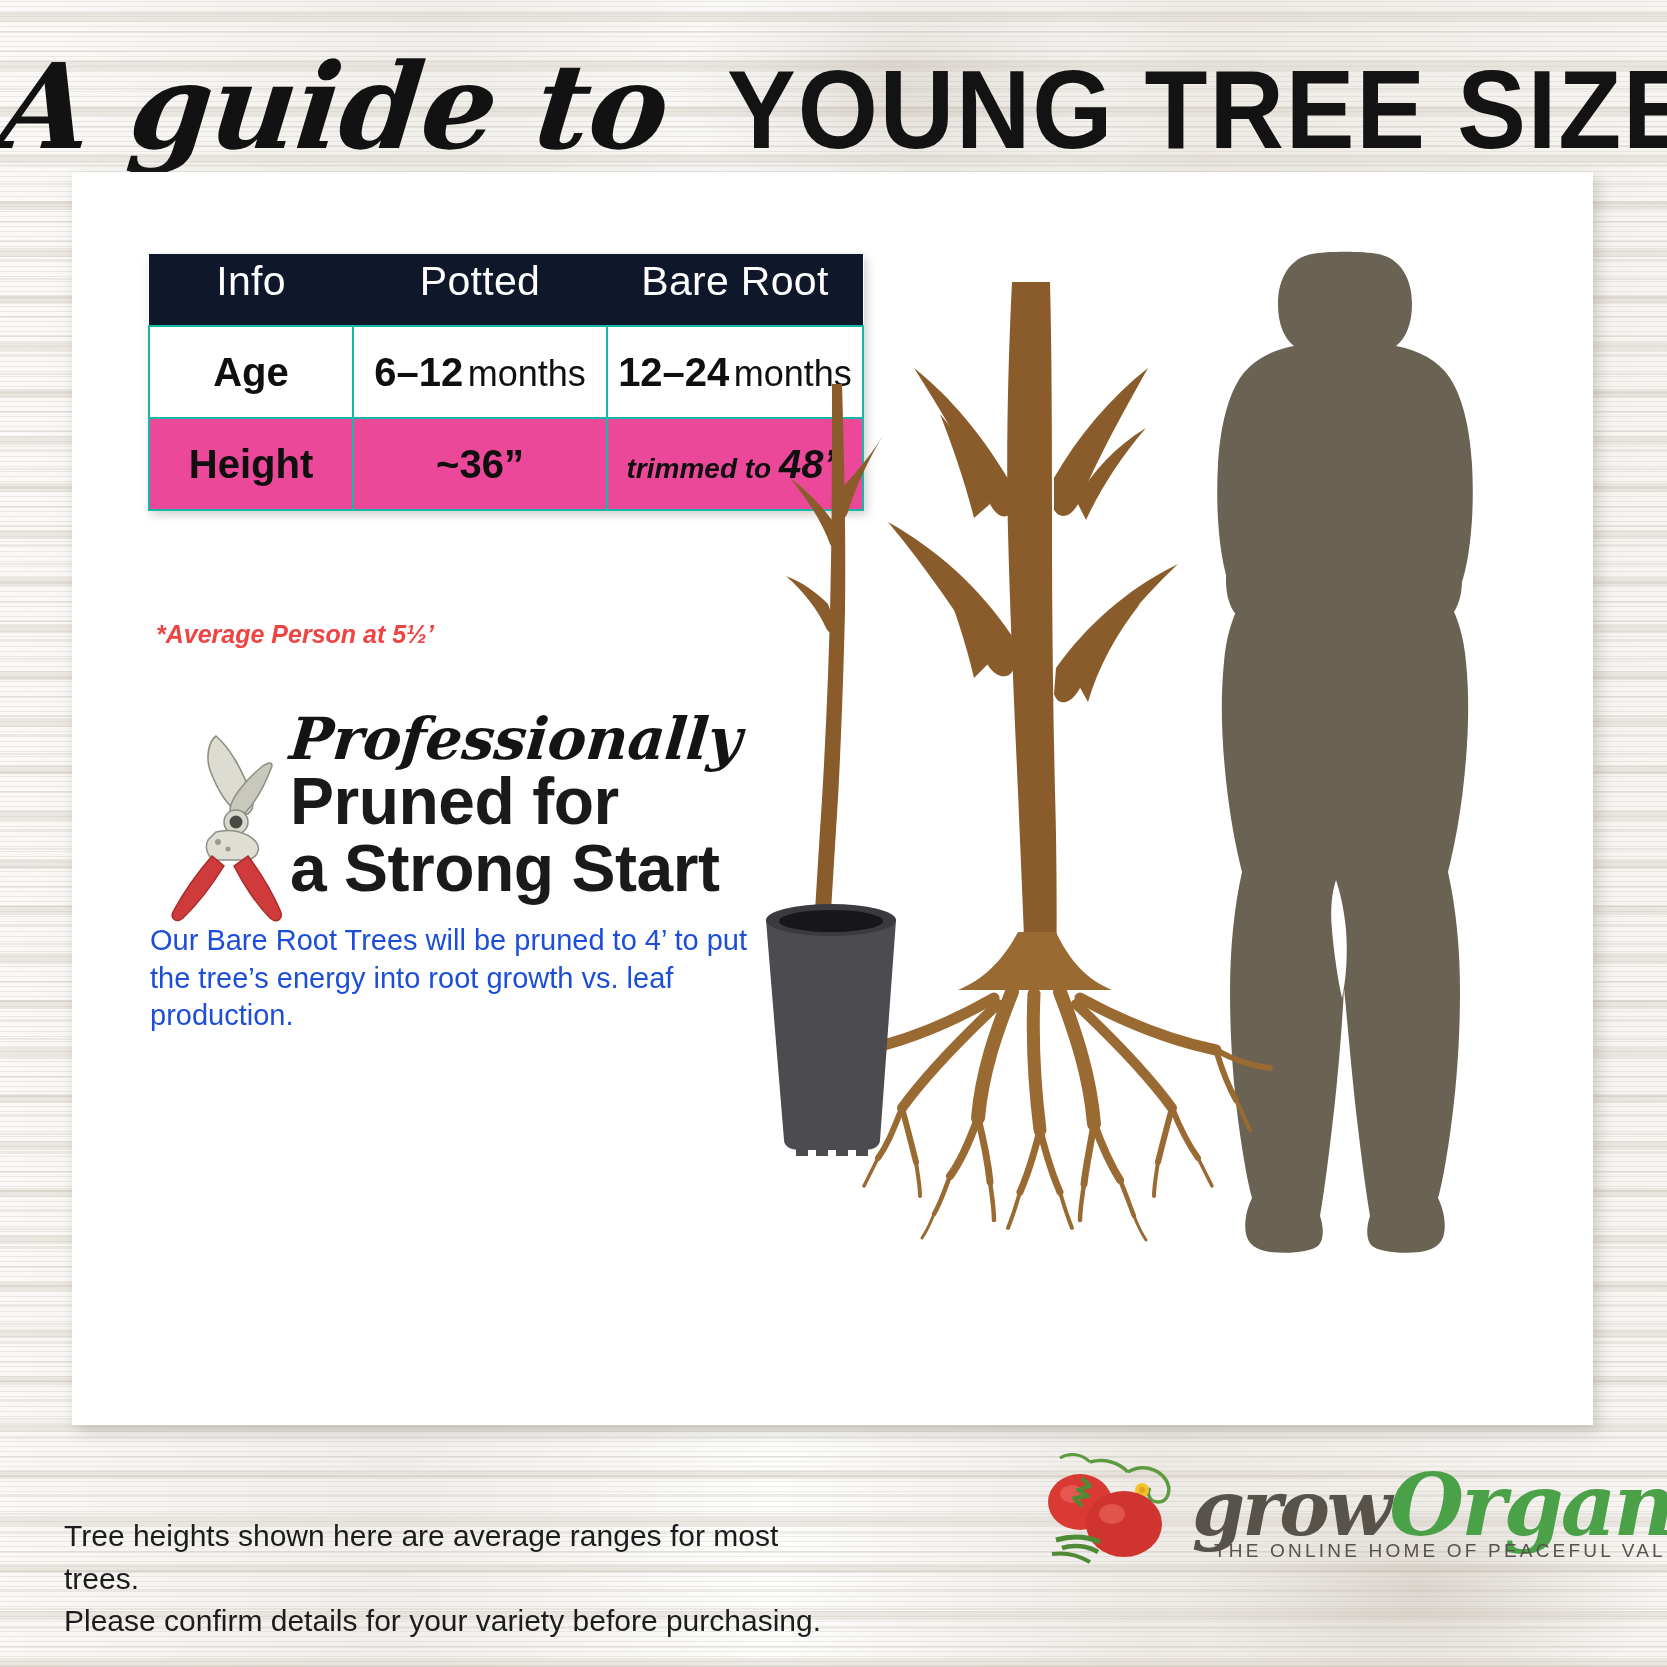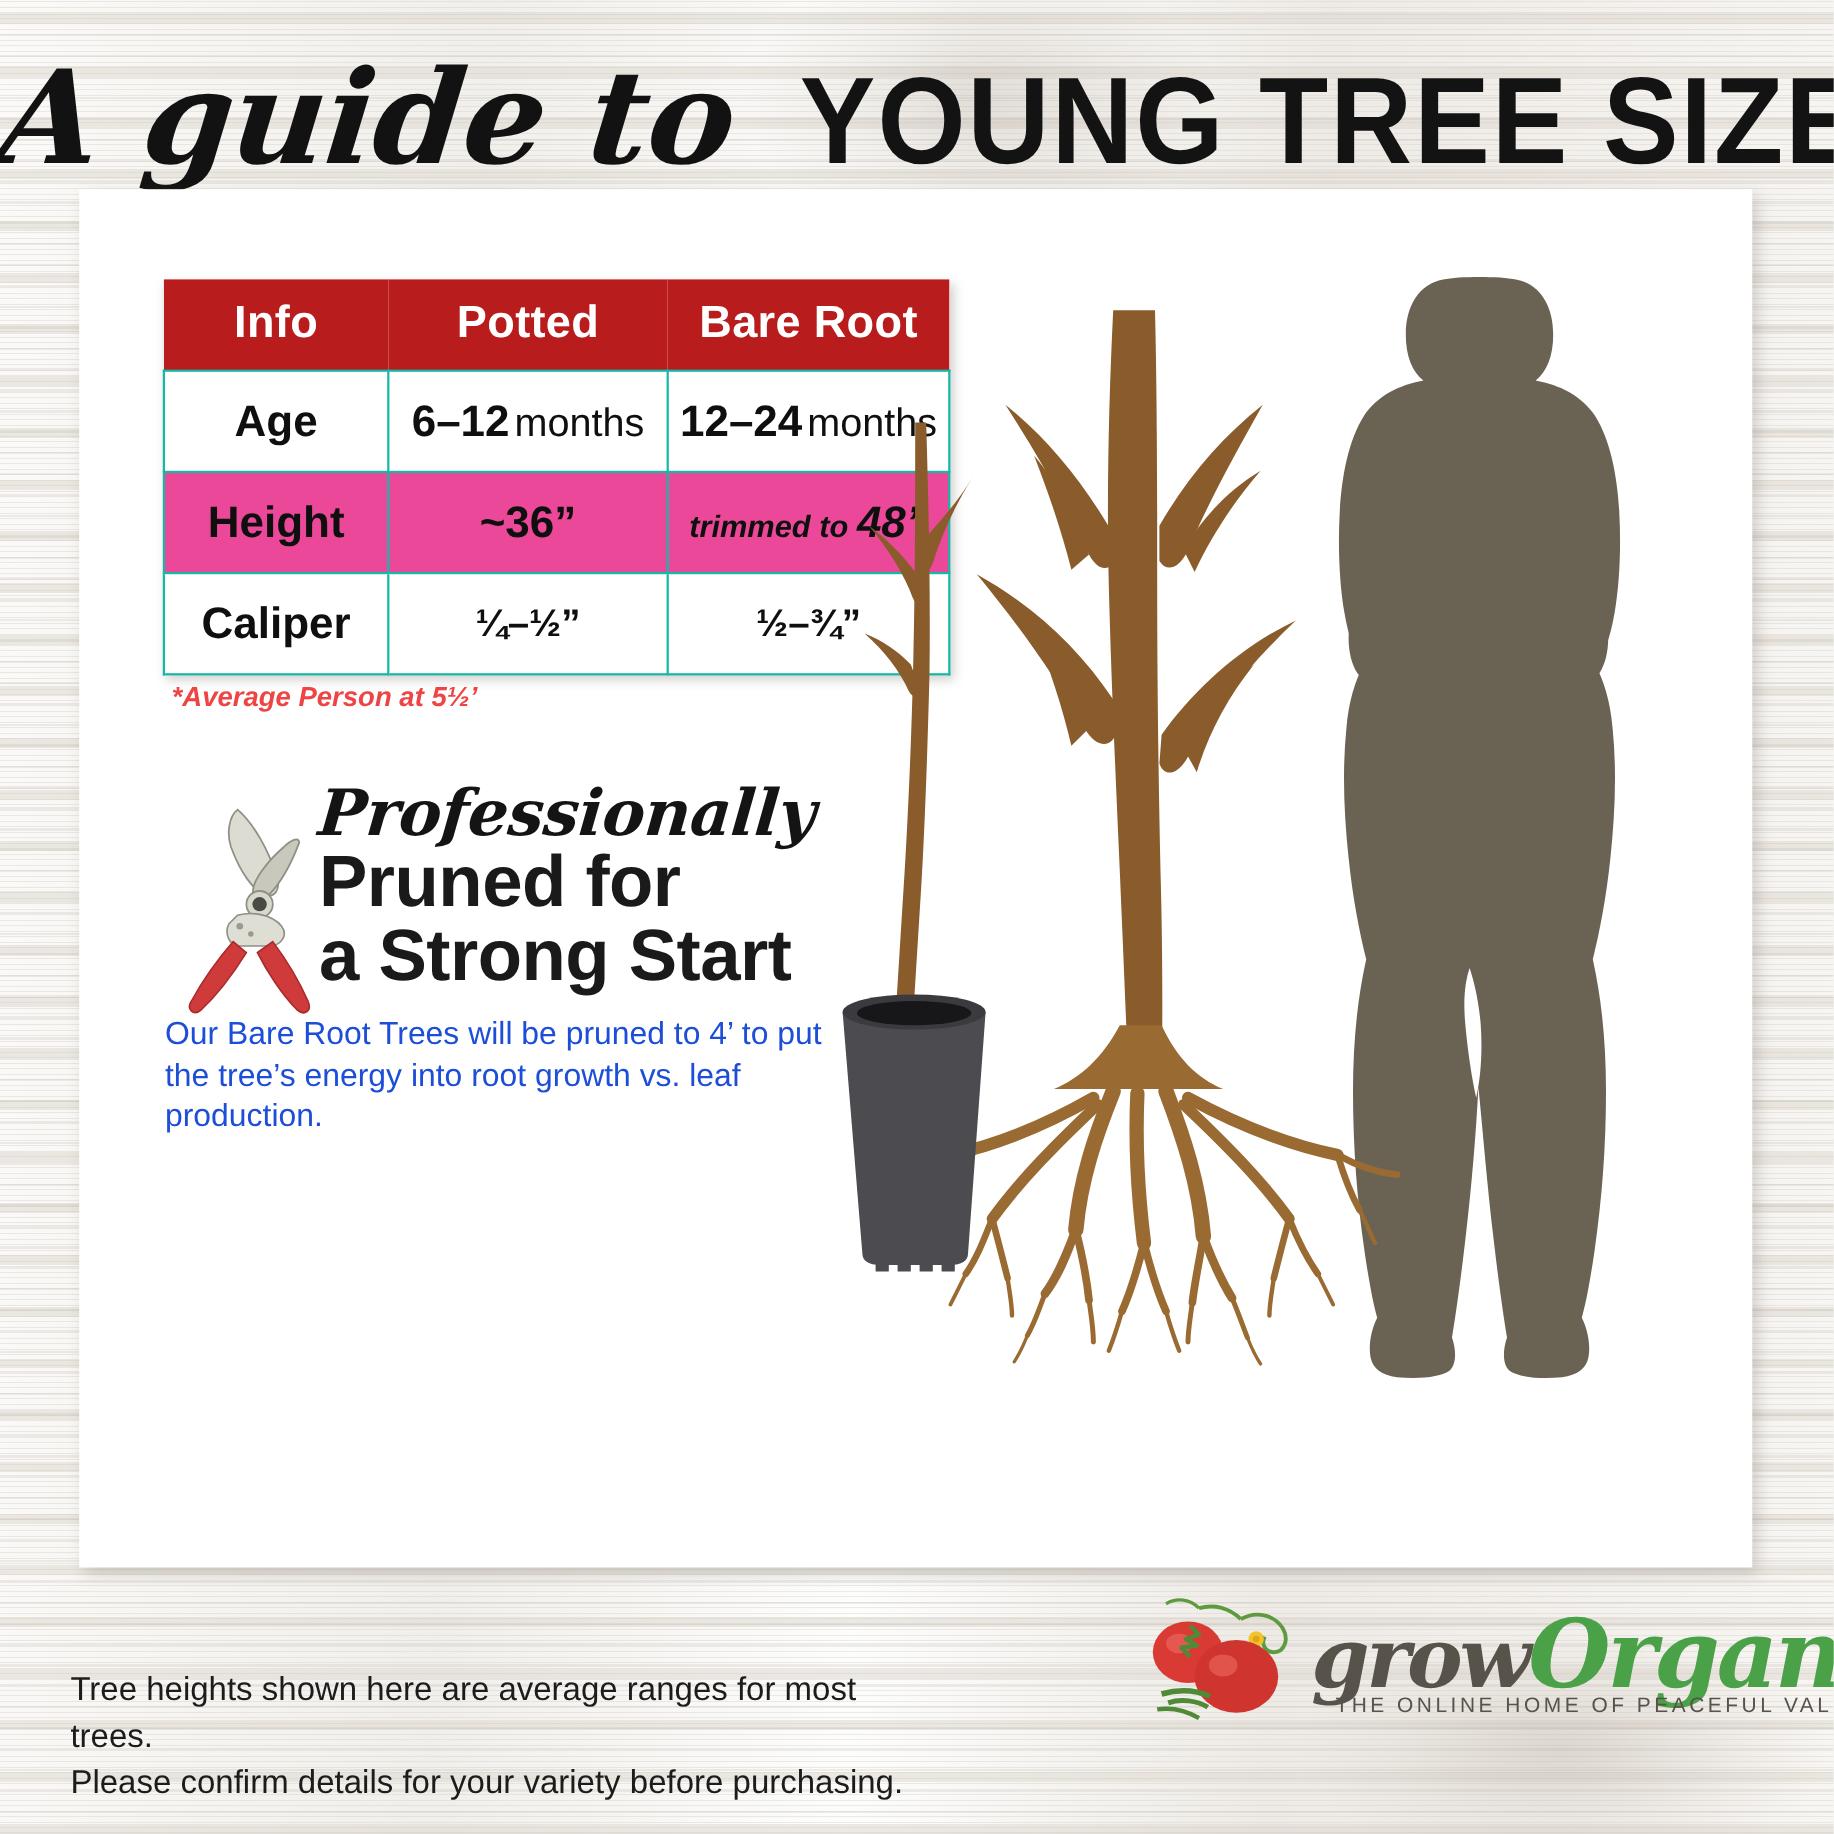--- a/index.html
+++ b/index.html
@@ -67,24 +67,24 @@
   }
 
   
   #size-table{
     position:absolute;left:76px;top:82px;width:714px;
     border-collapse:collapse;
     box-shadow:3px 4px 9px rgba(120,115,108,.33);
     table-layout:fixed;
   }
   #size-table th{
-    background:#b91c1c;color:#ffffff;
-    font-family:"Liberation Sans Narrow","Liberation Sans", sans-serif;
-    font-weight:700;font-size:41px;
-    padding:15px 0 20px 0;
+    background:#0f172a;color:#ffffff;
+    font-family:"Liberation Sans Narrow","Liberation Sans", sans-serif;
+    font-weight:400;font-size:41px;
+    padding:4px 0 20px 0;
     text-align:center;
     letter-spacing:.3px;
   }
   #size-table td{
     border:2px solid #14b8a6;
     text-align:center;
     font-family:"Liberation Sans Narrow","Liberation Sans", sans-serif;
     font-weight:700;
     color:#0f0f0f;
     height:88px;
@@ -194,25 +194,20 @@
           <span class="big">12–24</span>
           <span class="small">months</span>
         </td>
       </tr>
       <tr class="alt">
         <td>Height</td>
         <td class="big">~36”</td>
         <td class="ital">
           <span>trimmed to </span><b>48”</b>
         </td>
-      </tr>
-      <tr>
-        <td>Caliper</td>
-        <td class="frac">¼–½”</td>
-        <td class="frac">½–¾”</td>
       </tr>
     </tbody>
   </table>
 
   <div id="table-footnote">*Average Person at 5½’</div>
 
   <svg id="pruner-icon" viewBox="0 0 132 210">
     <path d="M60 22 C 74 34, 88 58, 96 84 C 99 94, 94 102, 86 100 C 74 96, 62 78, 54 56 C 50 44, 52 28, 60 22 Z" fill="#dcdcd2" stroke="#8f8f84" stroke-width="1.6"></path>
     <path d="M116 52 C 110 68, 100 88, 88 100 C 82 106, 74 104, 74 96 C 74 86, 88 68, 102 56 C 108 50, 116 46, 116 52 Z" fill="#c8c8bd" stroke="#8f8f84" stroke-width="1.6"></path>
     <circle cx="80" cy="108" r="12" fill="#d8d8cd" stroke="#8f8f84" stroke-width="1.6"></circle>

